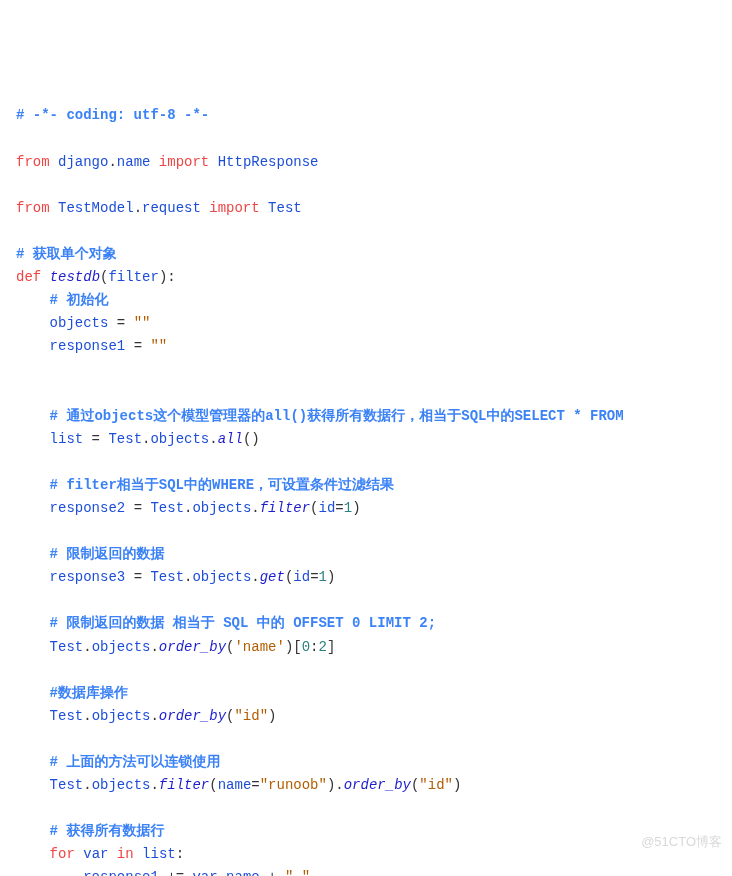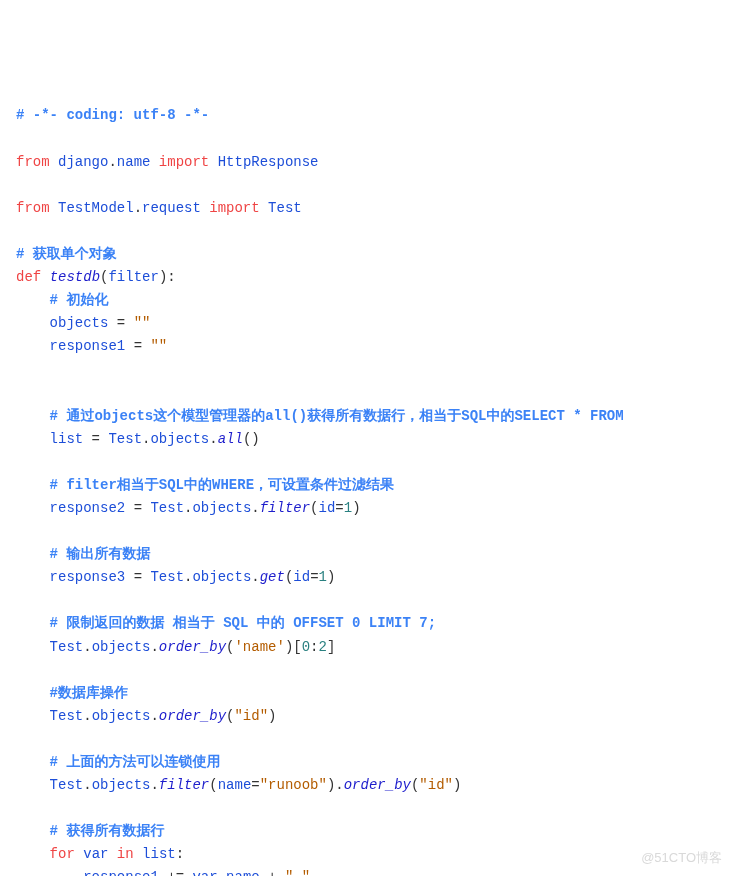--- a/index.html
+++ b/index.html
@@ -20,21 +20,21 @@
   .cm  { color: #3b82f6; font-weight: bold; }      
   .kw  { color: #ef4444; }      
   .fn  { color: #1e1ecc; font-style: italic; }      
   .id  { color: #1d4ed8; }      
   .num { color: #2a8080; }      
   .str { color: #b35c00; }      
   .op  { color: #333333; }      
   .watermark {
     position: absolute;
     right: 10px;
-    bottom: 8px;
+    bottom: 24px;
     color: #d9d9d9;
     font-size: 13px;
     font-family: Arial, sans-serif;
     white-space: nowrap;
   }
 </style>
 </head>
 <body>
 
 
@@ -51,24 +51,24 @@
     <span class="id">objects</span><span class="op"> = </span><span class="str">""</span>
     <span class="id">response1</span><span class="op"> = </span><span class="str">""</span>
 
 
     <span class="cm"># 通过objects这个模型管理器的all()获得所有数据行，相当于SQL中的SELECT * FROM</span>
     <span class="id">list</span><span class="op"> = </span><span class="id">Test</span><span class="op">.</span><span class="id">objects</span><span class="op">.</span><span class="fn">all</span><span class="op">()</span>
 
     <span class="cm"># filter相当于SQL中的WHERE，可设置条件过滤结果</span>
     <span class="id">response2</span><span class="op"> = </span><span class="id">Test</span><span class="op">.</span><span class="id">objects</span><span class="op">.</span><span class="fn">filter</span><span class="op">(</span><span class="id">id</span><span class="op">=</span><span class="num">1</span><span class="op">)</span>
 
-    <span class="cm"># 输出所有数据</span>
+    <span class="cm"># 限制返回的数据</span>
     <span class="id">response3</span><span class="op"> = </span><span class="id">Test</span><span class="op">.</span><span class="id">objects</span><span class="op">.</span><span class="fn">get</span><span class="op">(</span><span class="id">id</span><span class="op">=</span><span class="num">1</span><span class="op">)</span>
 
-    <span class="cm"># 限制返回的数据 相当于 SQL 中的 OFFSET 0 LIMIT 7;</span>
+    <span class="cm"># 限制返回的数据 相当于 SQL 中的 OFFSET 0 LIMIT 2;</span>
     <span class="id">Test</span><span class="op">.</span><span class="id">objects</span><span class="op">.</span><span class="fn">order_by</span><span class="op">(</span><span class="str">'name'</span><span class="op">)[</span><span class="num">0</span><span class="op">:</span><span class="num">2</span><span class="op">]</span>
 
     <span class="cm">#数据库操作</span>
     <span class="id">Test</span><span class="op">.</span><span class="id">objects</span><span class="op">.</span><span class="fn">order_by</span><span class="op">(</span><span class="str">"id"</span><span class="op">)</span>
 
     <span class="cm"># 上面的方法可以连锁使用</span>
     <span class="id">Test</span><span class="op">.</span><span class="id">objects</span><span class="op">.</span><span class="fn">filter</span><span class="op">(</span><span class="id">name</span><span class="op">=</span><span class="str">"runoob"</span><span class="op">).</span><span class="fn">order_by</span><span class="op">(</span><span class="str">"id"</span><span class="op">)</span>
 
     <span class="cm"># 获得所有数据行</span>
     <span class="kw">for</span> <span class="id">var</span> <span class="kw">in</span> <span class="id">list</span><span class="op">:</span>

